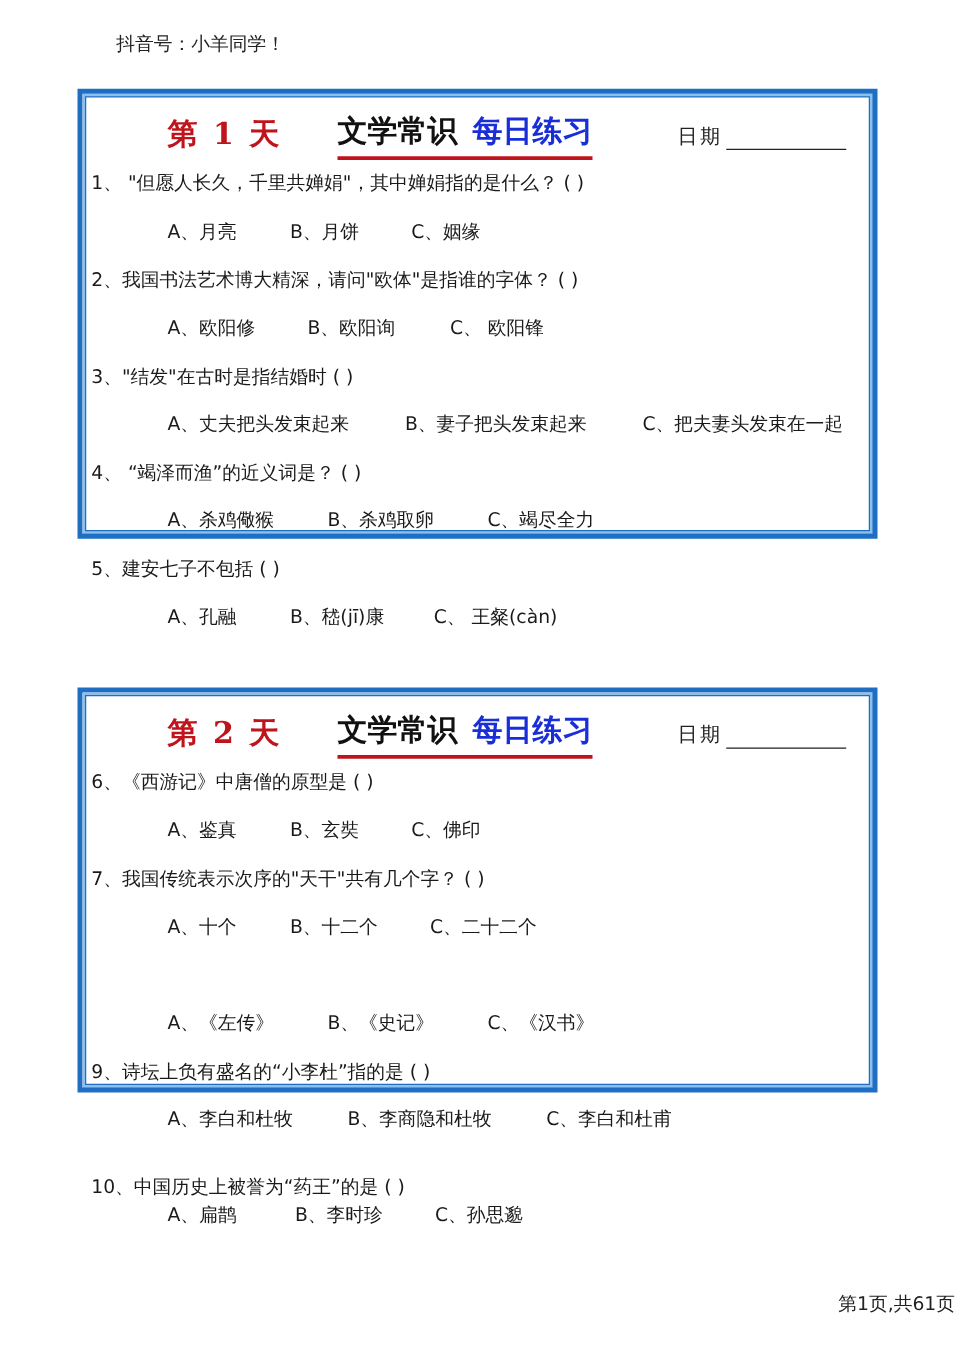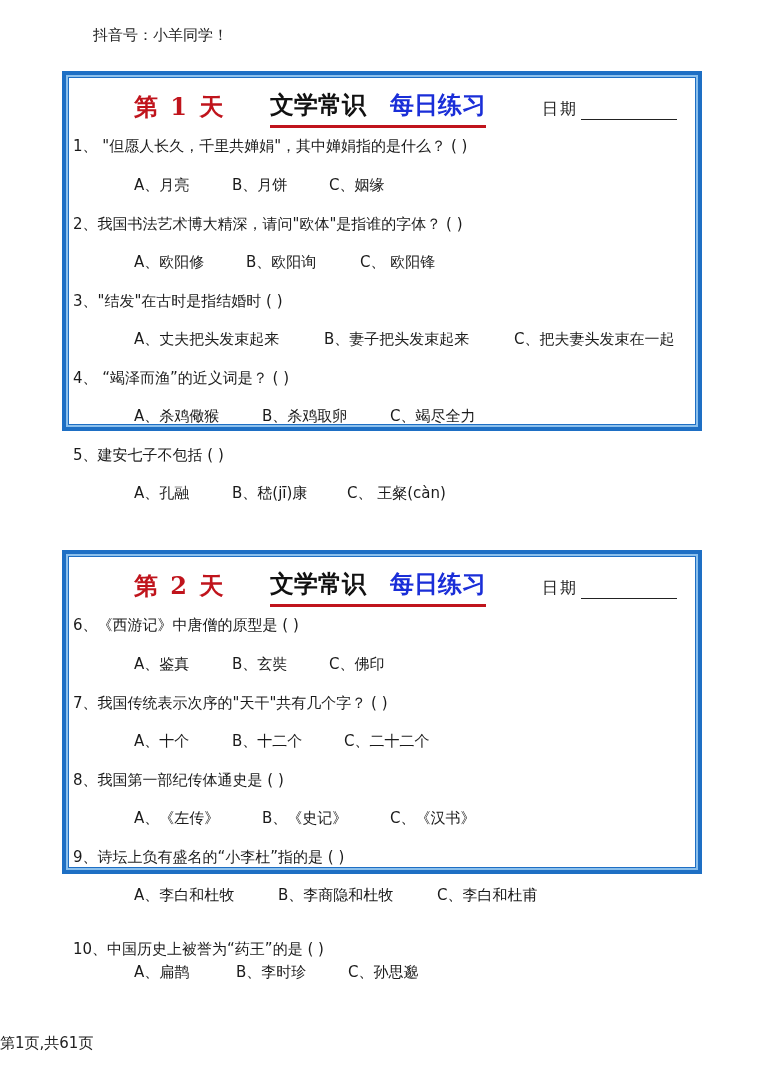--- a/index.html
+++ b/index.html
@@ -29,39 +29,39 @@
     .title-wrap {
       position: absolute; left: 204px; top: 0; height: 36px;
       border-bottom: 3px solid #c0141c; white-space: nowrap;
     }
     .title-main {
       font-family: "DejaVu Serif", "Liberation Serif", serif; font-weight: bold;
       font-size: 24px; color: #111;
     }
     .title-sub {
       font-family: "DejaVu Serif", "Liberation Serif", serif; font-weight: bold;
-      font-size: 24px; color: #1a2ed8; margin-left: 24px;
+      font-size: 24px; color: #1a2ed8; margin-left: 12px;
     }
     .date-label {
       position: absolute; left: 476px; top: 10px; font-family: Liberation Serif, serif;
       font-size: 16px; color: #222; letter-spacing: 2px;
     }
     .date-line {
       position: absolute; left: 515px; top: 30px; width: 96px; height: 0;
       border-bottom: 1px solid #222;
     }
     .q {
       position: absolute; left: 7px; font-size: 15px; color: #1a1a1a; white-space: nowrap;
     }
     .opts {
       position: absolute; left: 68px; font-size: 15px; color: #1a1a1a; white-space: nowrap;
     }
     .opt { position: absolute; top: 0; white-space: nowrap; }
     .footer {
-      position: absolute; left: 0; right: 0; top: 1034px; text-align: left;
+      position: absolute; left: 0; right: 0; top: 1034px; text-align: right;
       font-size: 15px; color: #222;
     }
   </style>
 </head>
 <body>
 
 <div class="header-note">抖音号：小羊同学！</div>
 
 <div class="box box1">
   <div class="title-row">
@@ -122,21 +122,20 @@
     <span class="opt" style="left:195px">C、佛印</span>
   </div>
 
   <div class="q" style="top:140px">7、我国传统表示次序的"天干"共有几个字？ (        )</div>
   <div class="opts" style="top:178px">
     <span class="opt" style="left:0">A、十个</span>
     <span class="opt" style="left:98px">B、十二个</span>
     <span class="opt" style="left:210px">C、二十二个</span>
   </div>
 
-  <div class="q" style="top:217px">8、我国第一部纪传体通史是 (        )</div>
   <div class="opts" style="top:255px">
     <span class="opt" style="left:0">A、《左传》</span>
     <span class="opt" style="left:128px">B、《史记》</span>
     <span class="opt" style="left:256px">C、《汉书》</span>
   </div>
 
   <div class="q" style="top:294px">9、诗坛上负有盛名的“小李杜”指的是 (        )</div>
   <div class="opts" style="top:332px">
     <span class="opt" style="left:0">A、李白和杜牧</span>
     <span class="opt" style="left:144px">B、李商隐和杜牧</span>

